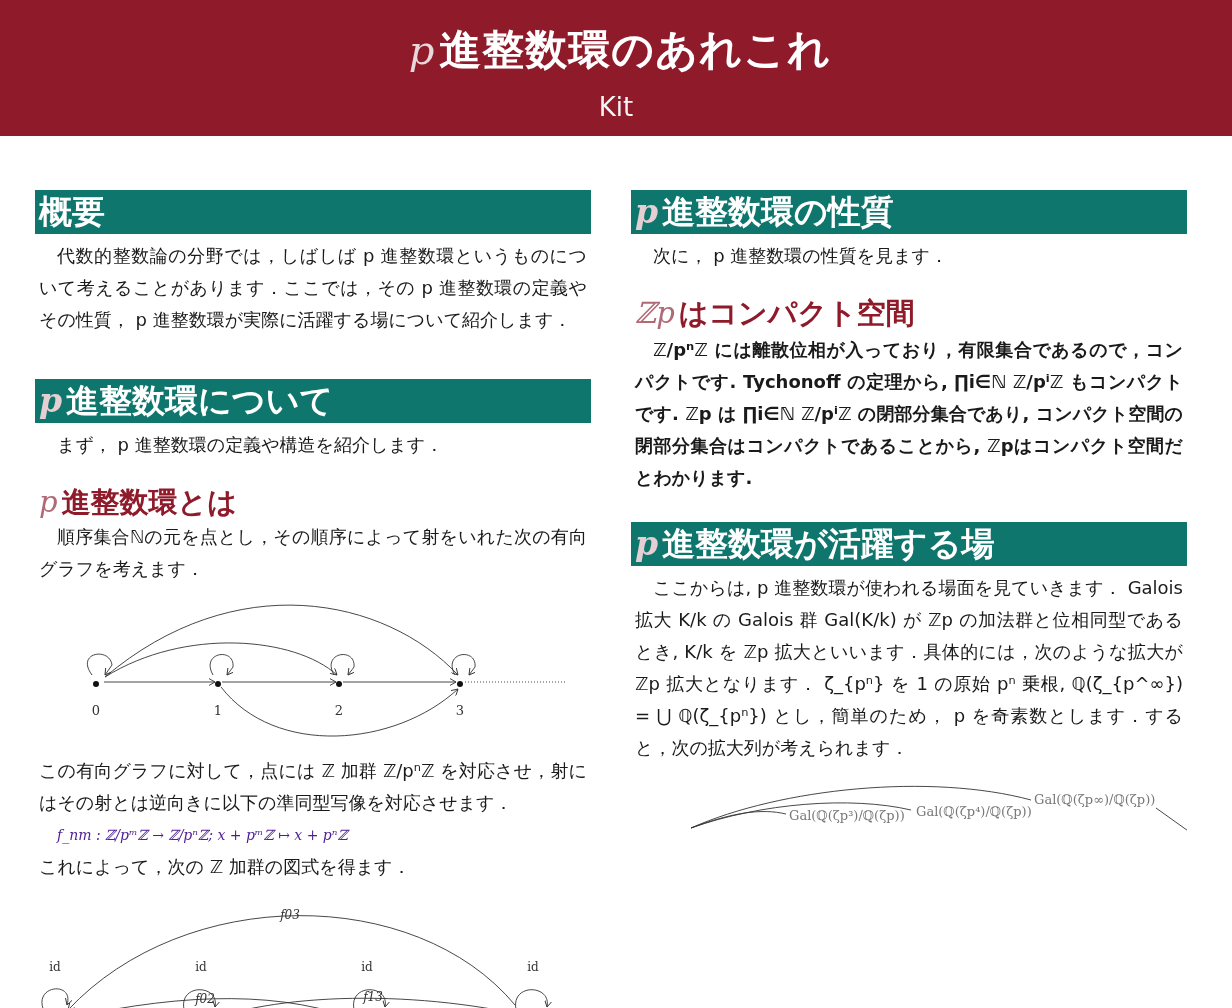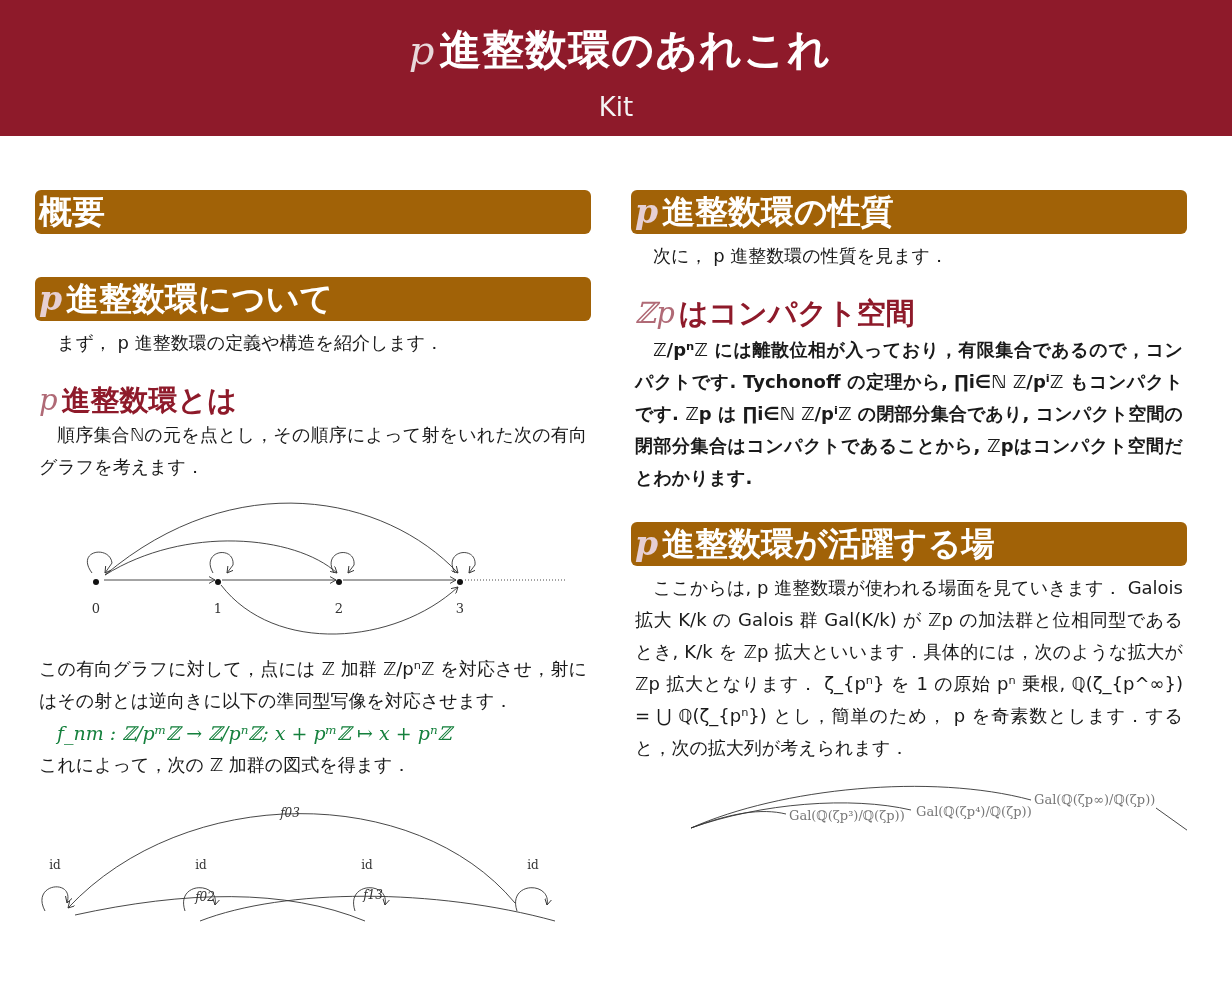--- a/index.html
+++ b/index.html
@@ -12,41 +12,42 @@
     position:absolute; left:0; top:0; width:1232px; height:136px; background:#8e1a2a;
     color:#fff; text-align:center;
   }
   header .title { position:absolute; top:22px; left:4px; width:100%; font-size:42px; font-weight:bold; letter-spacing:1px; }
   header .title .pvar { font-family:"DejaVu Serif", serif; font-style:italic; font-weight:normal; color:#e8d8da; font-size:40px; margin-right:4px; }
   header .author { position:absolute; top:92px; left:0; width:100%; font-size:26px; color:#f4f4f4; }
   .col { position:absolute; width:556px; }
   .col.left { left:35px; top:190px; }
   .col.right { left:631px; top:190px; }
   .sec-h {
-    background:#a16207; color:#fff; font-size:33px; height:44px; line-height:44px;
-    padding-left:4px; margin:0; white-space:nowrap; overflow:hidden;border-radius:6px;
+    background:#0f766e; color:#fff; font-size:33px; height:44px; line-height:44px;
+    padding-left:4px; margin:0; white-space:nowrap; overflow:hidden;
   }
   .sec-h .pvar { font-family:"DejaVu Serif", serif; font-style:italic; color:#e6cfd3; margin-right:4px; }
   .sub-h { color:#8e1a2a; font-size:29px; font-weight:bold; margin:0; height:30px; line-height:30px; padding-left:4px; }
   .sub-h .pvar { font-family:"DejaVu Serif", serif; font-style:italic; font-weight:normal; color:#b06a76; margin-right:4px; }
   p { margin:0; font-size:18px; line-height:32px; padding:0 4px; text-align:justify; }
   p.indent { text-indent:1em; }
-  .formula { font-family:"DejaVu Serif", serif; font-style:italic; color:#15803d; font-size:19px; padding-left:22px; line-height:32px; }
+  .formula { font-family:"DejaVu Serif", serif; font-style:italic; color:#4c1d95; font-size:14px; padding-left:22px; line-height:32px; }
   svg text { font-family:"DejaVu Serif", "Liberation Serif", serif; }
 </style>
 </head>
 <body>
 
 <header>
   <div class="title"><span class="pvar">p</span><span>進整数環のあれこれ</span></div>
   <div class="author">Kit</div>
 </header>
 
 <div class="col left">
   <h2 class="sec-h">概要</h2>
+  <p class="indent" style="margin-top:6px;">代数的整数論の分野では，しばしば p 進整数環というものについて考えることがあります．ここでは，その p 進整数環の定義やその性質， p 進整数環が実際に活躍する場について紹介します．</p>
 
   <h2 class="sec-h" style="margin-top:43px;"><span class="pvar">p</span><span>進整数環について</span></h2>
   <p class="indent" style="margin-top:6px;">まず， p 進整数環の定義や構造を紹介します．</p>
 
   <h3 class="sub-h" style="margin-top:26px;"><span class="pvar">p</span><span>進整数環とは</span></h3>
   <p class="indent" style="margin-top:4px;">順序集合ℕの元を点とし，その順序によって射をいれた次の有向グラフを考えます．</p>
 
   <svg width="556" height="150" style="display:block;margin-top:12px;" viewBox="0 0 556 150">
     <defs>
       <marker id="ar" markerWidth="8" markerHeight="8" refX="7" refY="4" orient="auto">

